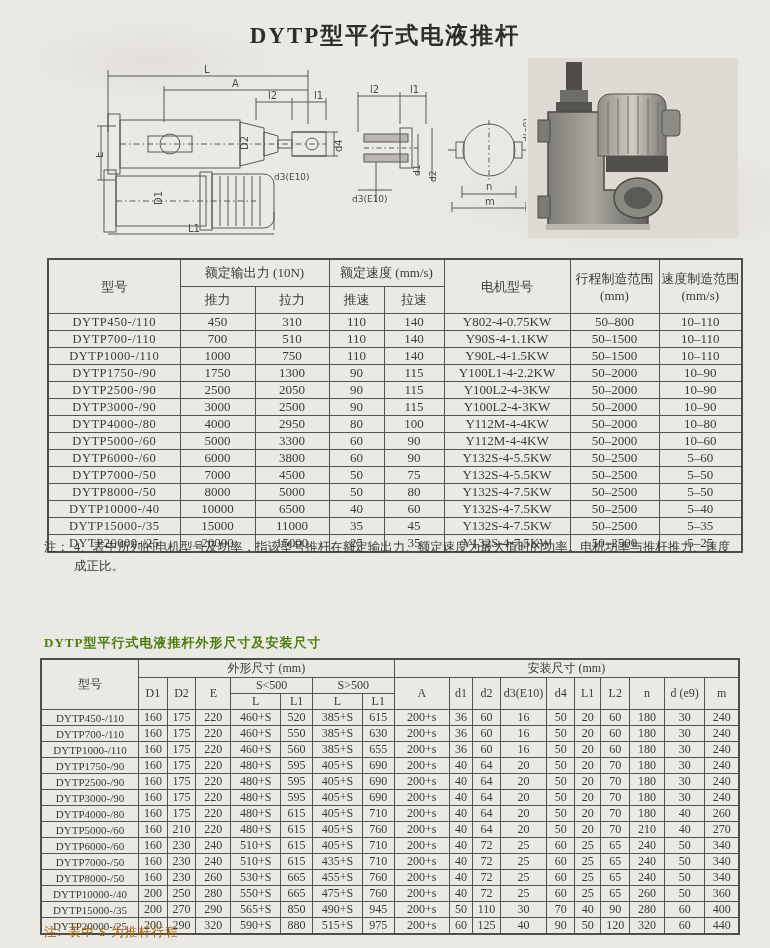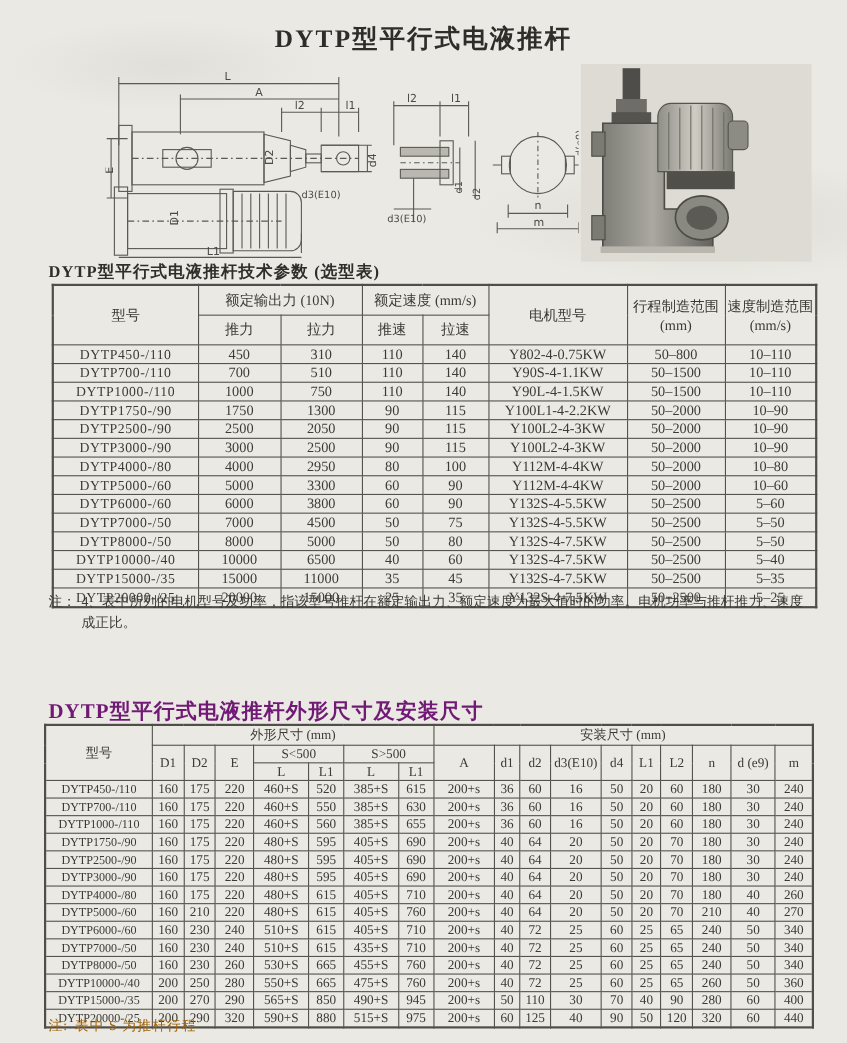--- a/index.html
+++ b/index.html
@@ -19,21 +19,21 @@
     text-align:center;font-size:23px;font-weight:bold;letter-spacing:2px;
     padding-top:20px;color:#2e2d2a;
   }
   
   .figures{position:absolute;top:58px;left:0;width:770px;height:180px;}
   .linedrawing{position:absolute;left:96px;top:4px;}
   .photo{position:absolute;left:528px;top:0px;}
   svg text{font-family:"DejaVu Sans","Liberation Sans",sans-serif;fill:#4a4a46;}
   
   .sec1{position:absolute;top:238px;left:44px;font-size:15px;font-weight:bold;color:#2f2e2a;letter-spacing:1px;}
-  .sec2{position:absolute;top:634px;left:44px;font-size:19px;font-weight:bold;color:#701a75;letter-spacing:1px;}
+  .sec2{position:absolute;top:634px;left:44px;font-size:13px;font-weight:bold;color:#4d7c0f;letter-spacing:1px;}
   
   table{border-collapse:collapse;table-layout:fixed;background:transparent;}
   th,td{
     border:1px solid #55534e;text-align:center;vertical-align:middle;
     padding:0 1px;overflow:hidden;white-space:nowrap;color:#3b3a35;
   }
   .spec-table{position:absolute;top:258px;left:47px;width:692px;border:2px solid #504e49;}
   .spec-table th{font-size:13px;font-weight:normal;height:26px;margin-top:21px;}
   .spec-table td{font-size:13px;height:15.5px;}
   .spec-table td:first-child{font-size:12.5px;letter-spacing:.5px;}
@@ -197,21 +197,20 @@
       <line x1="130" y1="44" x2="130" y2="96" stroke="#6d6c66"></line>
       <rect x="134" y="52" width="18" height="26" rx="4" fill="#8c8b84" stroke="#55544e"></rect>
 
       <ellipse cx="110" cy="140" rx="24" ry="20" fill="#8a8981" stroke="#4c4b46" stroke-width="1.5"></ellipse>
       <ellipse cx="110" cy="140" rx="14" ry="11" fill="#5b5a55"></ellipse>
 
       <rect x="18" y="166" width="104" height="6" fill="#b9b6ae"></rect>
     </svg>
   </div>
 
-  <div class="sec1">DYTP型平行式电液推杆技术参数 (选型表)</div>
 
   <table class="spec-table">
     <colgroup>
       <col style="width:132px">
         <col style="width:75px">
         <col style="width:74px">
       <col style="width:55px">
         <col style="width:60px">
         <col style="width:126px">
       <col style="width:89px">

